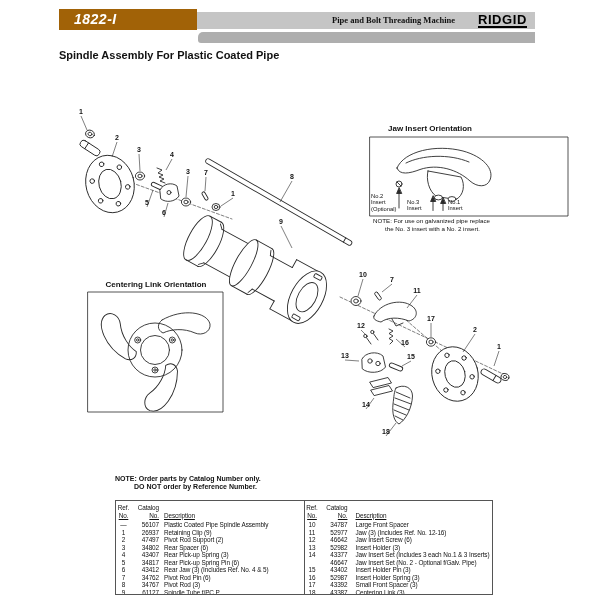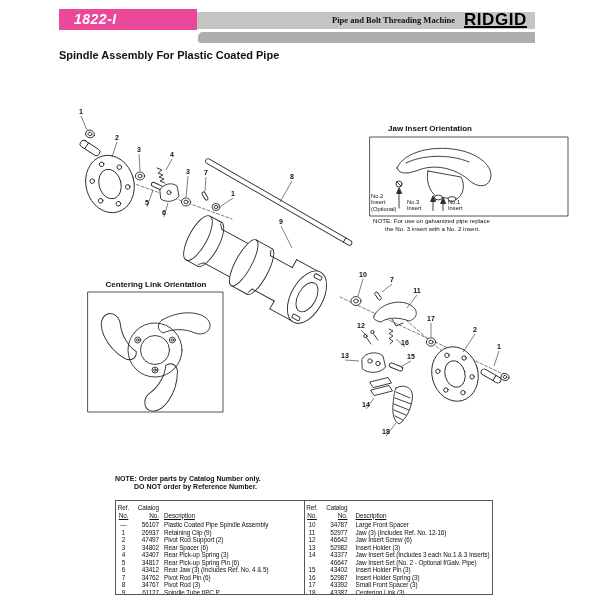--- a/index.html
+++ b/index.html
@@ -2,24 +2,24 @@
 <html><head>
 <meta charset="utf-8">
 <style>
   html,body{margin:0;padding:0;}
   body{font-family:"Liberation Sans",sans-serif;background:#fff;}
   .page{position:relative;width:600px;height:600px;background:#ffffff;overflow:hidden;}
 
   
   .hdr-bar1{position:absolute;left:197px;top:12px;width:338px;height:17px;background:#c5c5c5;}
   .hdr-bar2{position:absolute;left:198px;top:32px;width:337px;height:11px;background:#aeaeae;border-radius:5px 0 0 3px;}
-  .hdr-box{position:absolute;left:59px;top:9px;width:138px;height:21px;background:#ec4899;color:#fff;
+  .hdr-box{position:absolute;left:59px;top:9px;width:138px;height:21px;background:#a16207;color:#fff;
            font-size:14px;font-weight:bold;font-style:italic;line-height:21px;padding-left:15px;box-sizing:border-box;letter-spacing:0.5px;}
   .machine{position:absolute;right:80px;top:0;height:17px;line-height:17px;font-size:8.5px;font-weight:bold;color:#111;font-family:Liberation Serif, serif;}
-  .logo{position:absolute;right:8px;top:1px;font-size:17px;font-weight:bold;letter-spacing:0.6px;color:#000;
+  .logo{position:absolute;right:8px;top:1px;font-size:13px;font-weight:bold;letter-spacing:0.6px;color:#000;
         border-bottom:2px solid #000;line-height:13px;}
   .page-title{position:absolute;left:59px;top:49px;font-size:11px;font-weight:bold;color:#111;}
 
   
   #diagram{position:absolute;left:0;top:70px;}
   #diagram text{font-family:"Liberation Sans",sans-serif;fill:#111;stroke:none;}
   .inset-title{font-size:8px;font-weight:bold;text-anchor:middle;}
   .tiny{font-size:5.8px;}
   .inote{font-size:6.2px;}
   .plabel{font-size:7px;font-weight:bold;text-anchor:middle;}

